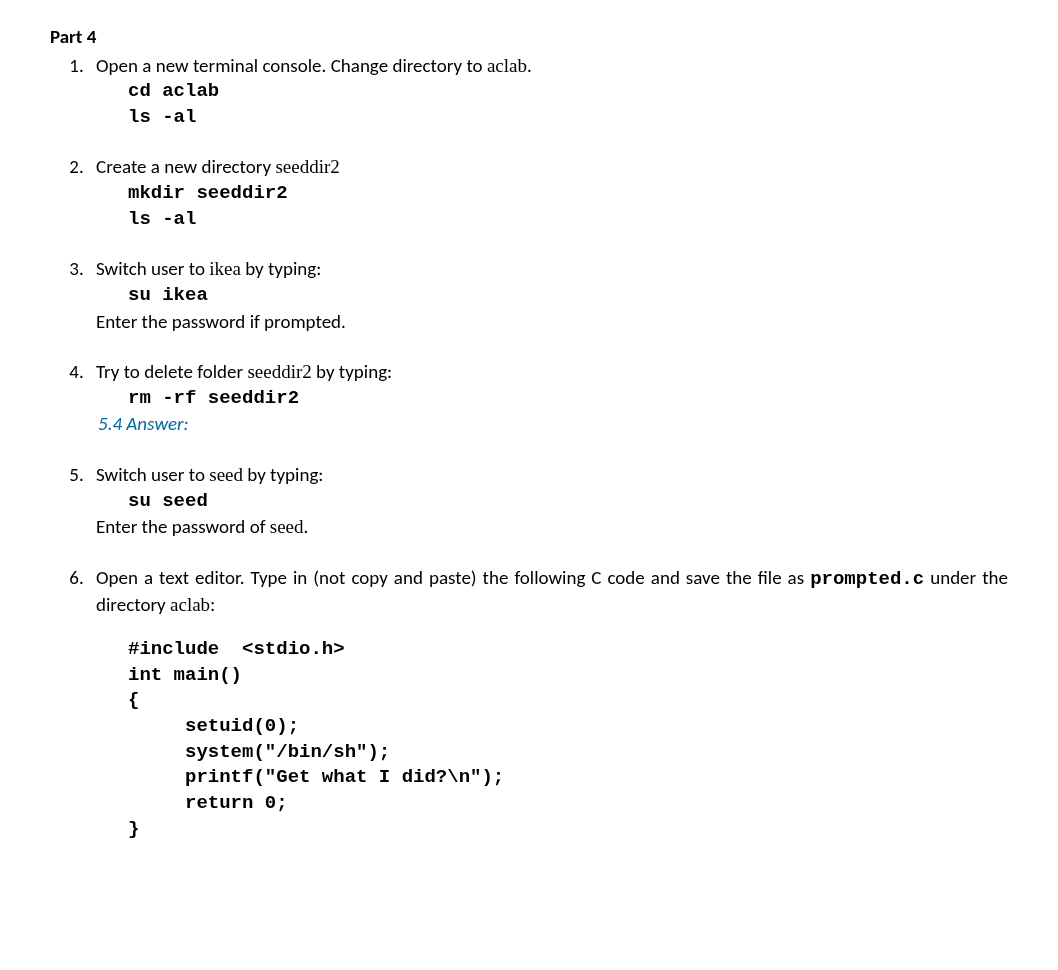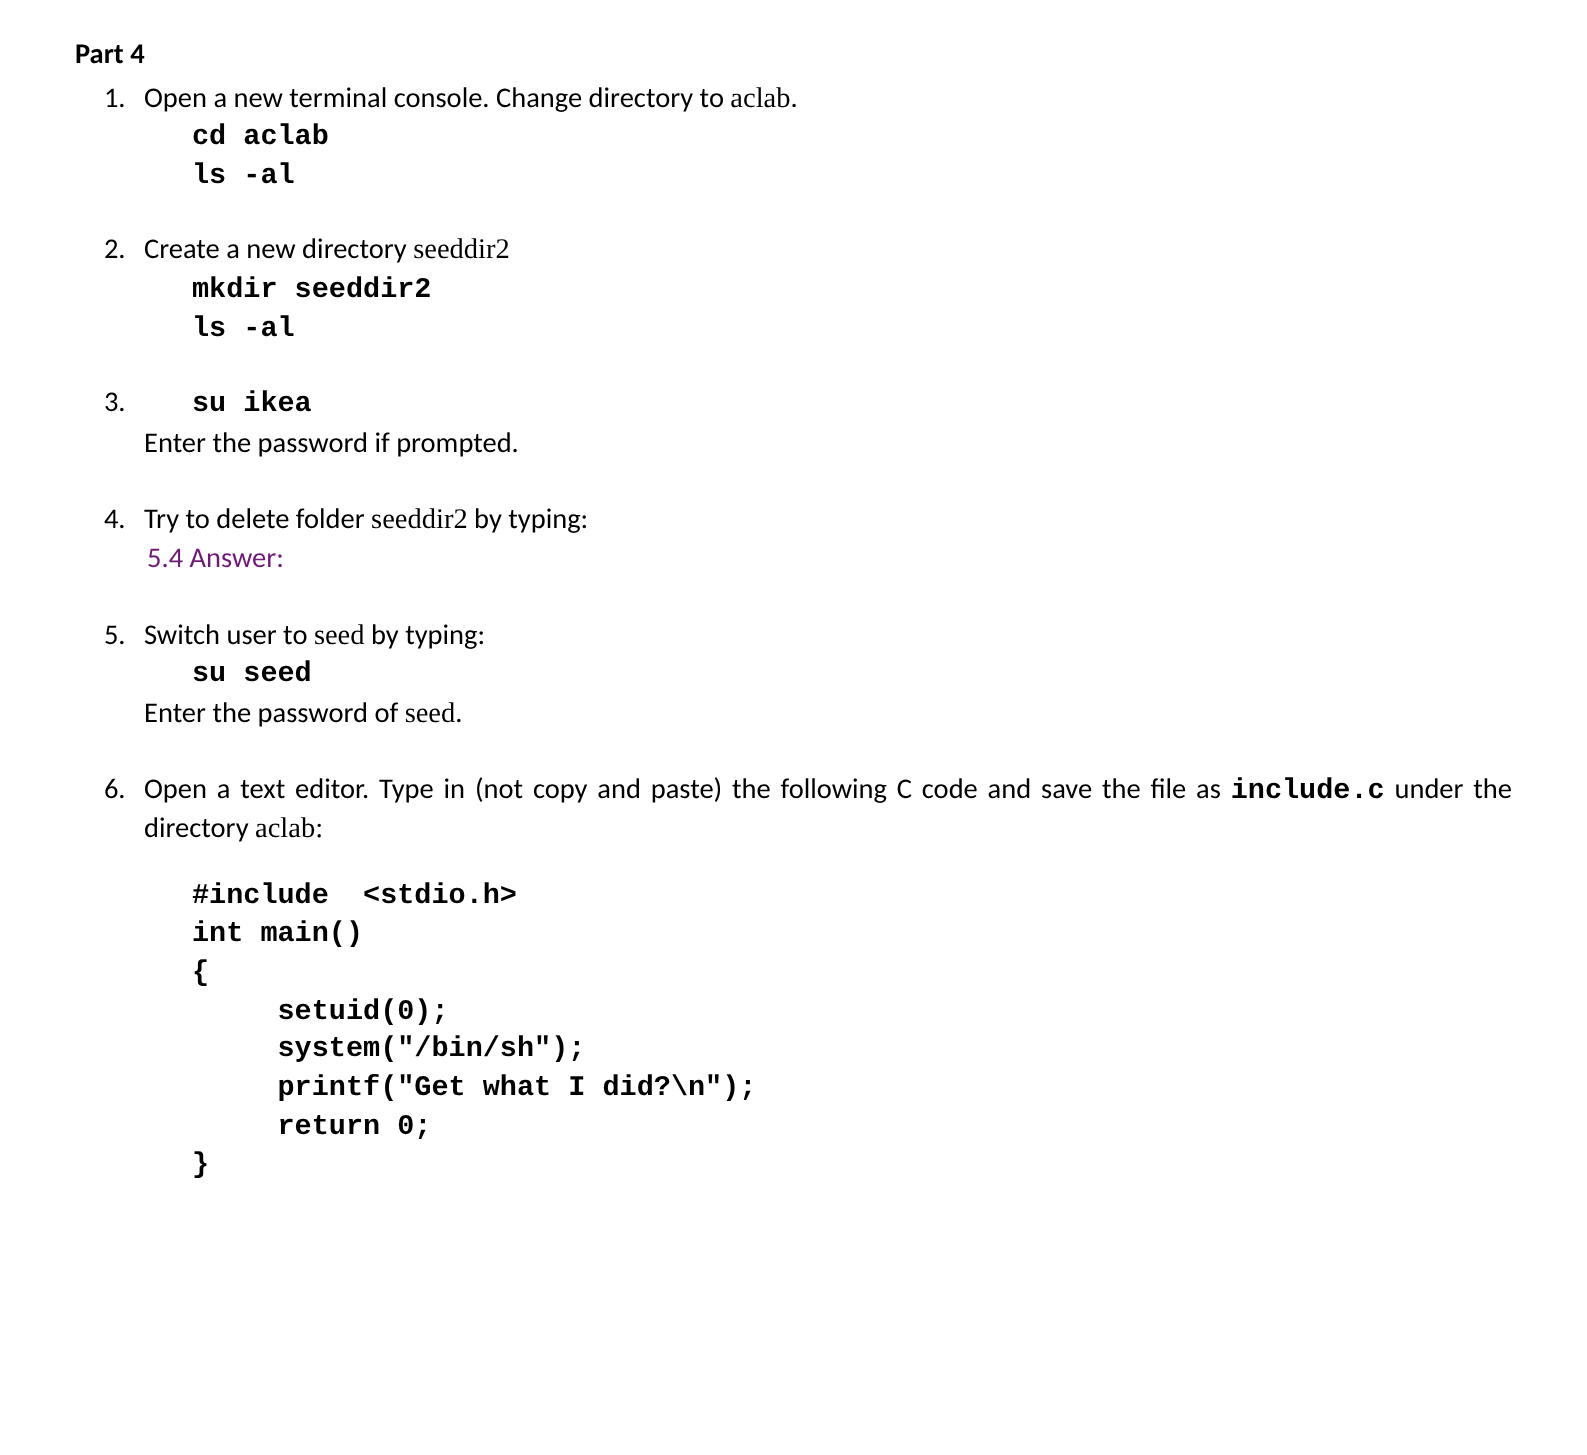--- a/index.html
+++ b/index.html
@@ -8,21 +8,21 @@
       color: #000;
       background: #fff;
       width: 1058px;
       margin: 0;
       padding: 24px 50px 40px 50px;
       box-sizing: border-box;
       line-height: 1.4;
     }
     .mono { font-family: Liberation Serif, serif; }
     .mono-bold { font-family: "Courier New", Courier, monospace; font-weight: bold; }
-    .red { color: #701a75; }
+    .red { color: #0369a1; font-style: italic; }
     .part-title { font-weight: bold; margin-bottom: 2px; }
     ol.main-list {
       list-style: decimal;
       margin: 0;
       padding-left: 38px;
     }
     ol.main-list > li {
       margin-bottom: 24px;
       padding-left: 8px;
     }
@@ -62,44 +62,48 @@
 
   <li>
     <span>
       <span>Create a new directory </span><span class="mono">seeddir2</span><span></span>
     </span>
     <div class="cmd-block">mkdir seeddir2
 ls -al</div>
   </li>
 
   <li>
+    <span>
+      <span>Switch user to </span><span class="mono">ikea</span><span>  by typing:</span>
+    </span>
     <div class="cmd-block">su ikea</div>
     <div class="followup">Enter the password if prompted.</div>
   </li>
 
   <li>
     <span>
       <span>Try to delete folder </span><span class="mono">seeddir2</span><span> by typing:</span>
     </span>
+    <div class="cmd-block">rm -rf seeddir2</div>
     <div class="red answer-line">5.4 Answer:</div>
   </li>
 
   <li>
     <span>
       <span>Switch user to </span><span class="mono">seed</span><span> by typing:</span>
     </span>
     <div class="cmd-block">su seed</div>
     <div class="followup">
       <span>Enter the password of  </span><span class="mono">seed</span><span>.</span>
     </div>
   </li>
 
   <li>
     <div class="justify">
-      <span>Open a text editor. Type in (not copy and paste) the following C code and save the file as </span><span class="mono-bold">include.c</span><span> under the directory </span><span class="mono">aclab:</span>
+      <span>Open a text editor. Type in (not copy and paste) the following C code and save the file as </span><span class="mono-bold">prompted.c</span><span> under the directory </span><span class="mono">aclab:</span>
     </div>
     <div class="code-block">#include  &lt;stdio.h&gt;
 int main()
 {
      setuid(0);
      system("/bin/sh");
      printf("Get what I did?\n");
      return 0;
 }</div>
   </li>

